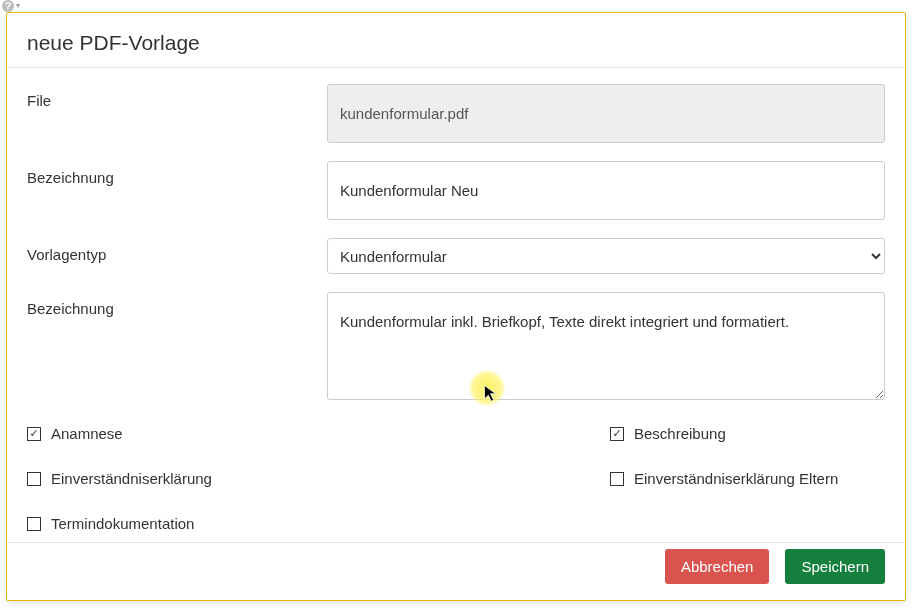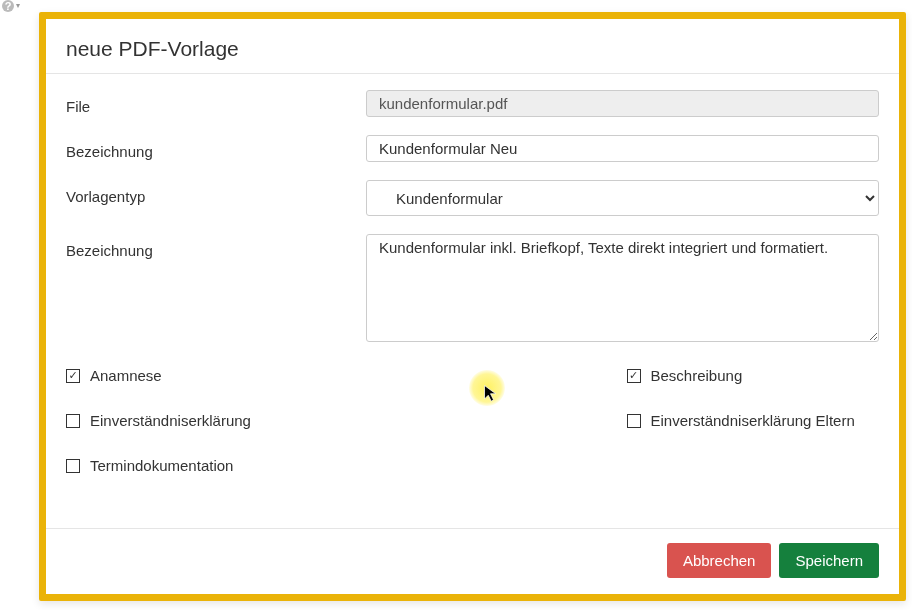--- a/index.html
+++ b/index.html
@@ -41,26 +41,25 @@
       font-size: 8px;
       color: #999;
     }
     .modal {
       position: absolute;
       top: 12px;
       left: 6px;
       right: 6px;
       bottom: 9px;
       background: #fff;
-      border: 7px solid #eab308;
+      border: 1px solid #eab308;
       border-radius: 2px;
       box-shadow: 0 3px 8px rgba(0,0,0,0.1);
       display: flex;
       flex-direction: column;
-      margin-left: 33px;
     }
     .modal-header {
       padding: 18px 20px 12px 20px;
       border-bottom: 1px solid #e5e5e5;
     }
     .modal-header h2 {
       font-size: 21px;
       font-weight: 500;
       color: #333;
     }
@@ -77,39 +76,39 @@
       width: 300px;
       padding-top: 8px;
       font-size: 15px;
       color: #333;
     }
     .form-control-wrap {
       flex: 1;
     }
     .form-control, .form-textarea, .form-select {
       width: 100%;
-      padding: 4px 12px;
+      padding: 20px 12px;
       font-size: 15px;
       color: #333;
       border: 1px solid #ccc;
       border-radius: 3px;
       background: #fff;
       font-family: inherit;
     }
     .form-control.readonly {
       background: #eeeeee;
       color: #555;
     }
     .form-textarea {
       height: 108px;
       resize: both;
     }
     .form-select {
       appearance: auto;
-      padding: 7px 25px;
+      padding: 7px 8px;
       height: 36px;
     }
     .checkbox-grid {
       display: grid;
       grid-template-columns: 1fr 1fr;
       column-gap: 10px;
       row-gap: 28px;
       padding-top: 4px;
     }
     .checkbox-col2 {
@@ -130,25 +129,25 @@
       font-size: 11px;
       line-height: 1;
       color: #333;
       background: #fff;
       flex-shrink: 0;
     }
     .cb-label {
       font-size: 15px;
     }
     .modal-footer {
-      padding: 14px 20px 16px 20px;
+      padding: 6px 20px 16px 20px;
       border-top: 1px solid #e5e5e5;
       display: flex;
       justify-content: flex-end;
-      gap: 8px;
+      gap: 16px;
     }
     .btn {
       padding: 9px 16px;
       border: none;
       border-radius: 3px;
       font-size: 15px;
       color: #fff;
       cursor: pointer;
       font-family: inherit;
     }

